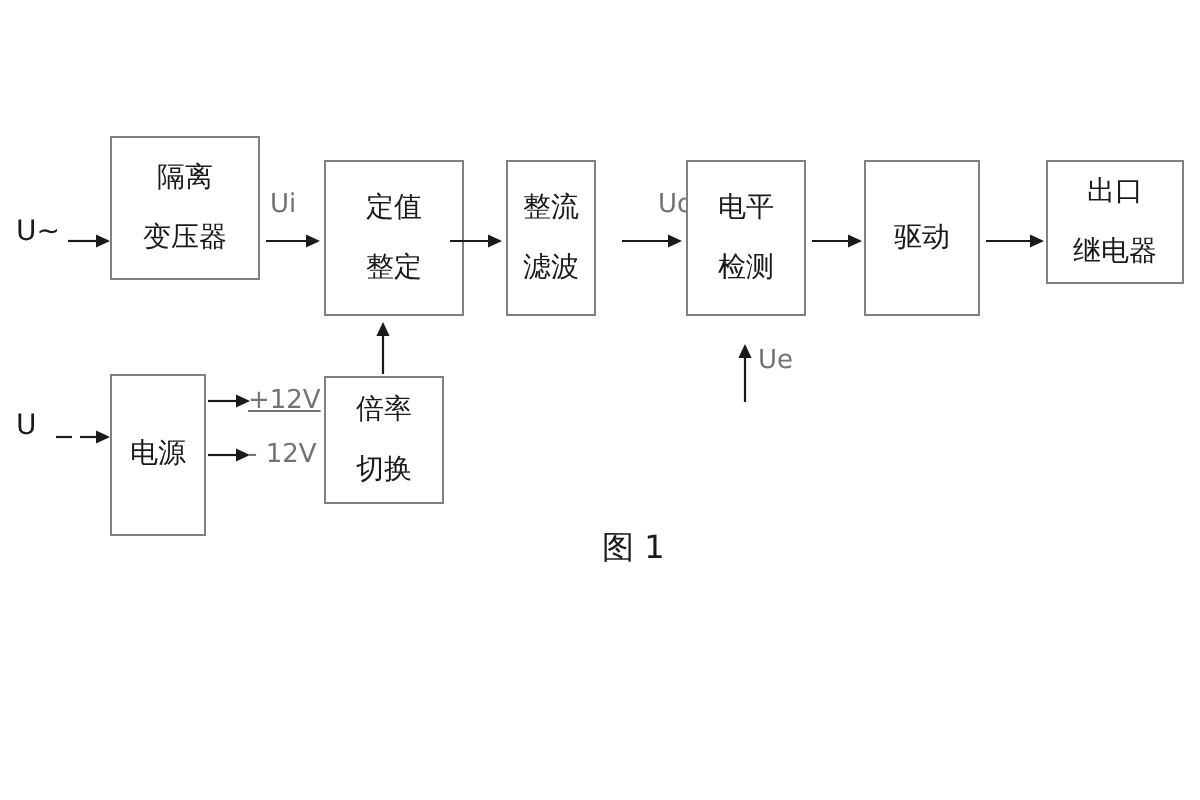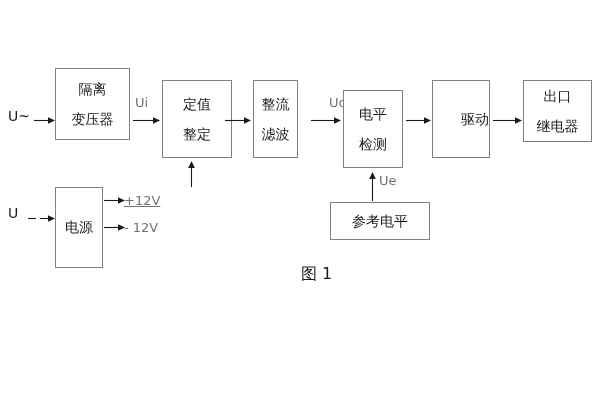--- a/index.html
+++ b/index.html
@@ -110,31 +110,31 @@
     <span class="ln">滤波</span>
   </div>
 
   <div class="sig" style="left:313px; top:95px;margin-left:16px;">Uo</div>
 
   <svg class="arrow-h" style="left:311px; top:116px; width:31px;" viewBox="0 0 31 9">
     <line x1="0" y1="4.5" x2="24" y2="4.5"></line>
     <polygon points="23,1.2 30,4.5 23,7.8"></polygon>
   </svg>
 
-  <div class="block two" style="left:343px; top:80px; width:60px; height:78px;margin-top:10px;">
+  <div class="block two" style="left:343px; top:80px; width:60px; height:78px;">
     <span class="ln">电平</span>
     <span class="ln">检测</span>
   </div>
 
   <svg class="arrow-h" style="left:406px; top:116px; width:26px;" viewBox="0 0 26 9">
     <line x1="0" y1="4.5" x2="19" y2="4.5"></line>
     <polygon points="18,1.2 25,4.5 18,7.8"></polygon>
   </svg>
 
-  <div class="block" style="left:432px; top:80px; width:58px; height:78px;align-items:flex-end;">
+  <div class="block" style="left:432px; top:80px; width:58px; height:78px;">
     <span class="ln">驱动</span>
   </div>
 
   <svg class="arrow-h" style="left:493px; top:116px; width:30px;" viewBox="0 0 30 9">
     <line x1="0" y1="4.5" x2="23" y2="4.5"></line>
     <polygon points="22,1.2 29,4.5 22,7.8"></polygon>
   </svg>
 
   <div class="block two" style="left:523px; top:80px; width:69px; height:62px;">
     <span class="ln">出口</span>
@@ -158,29 +158,30 @@
     <polygon points="14,1.2 21,4.5 14,7.8"></polygon>
   </svg>
   <div class="sig" style="left:124px; top:193px;text-decoration:underline;">+12V</div>
 
   <svg class="arrow-h" style="left:104px; top:223px; width:22px;" viewBox="0 0 22 9">
     <line x1="0" y1="4.5" x2="15" y2="4.5"></line>
     <polygon points="14,1.2 21,4.5 14,7.8"></polygon>
   </svg>
   <div class="sig" style="left:124px; top:220px;">- 12V</div>
 
+  <div class="block two" style="left:162px; top:188px; width:60px; height:64px;">
+    <span class="ln">倍率</span>
+    <span class="ln">切换</span>
+  </div>
 
   <svg class="arrow-v" style="left:187px; top:160px; height:28px;" viewBox="0 0 9 28">
     <line x1="4.5" y1="27" x2="4.5" y2="7"></line>
     <polygon points="1.2,8 4.5,1 7.8,8"></polygon>
   </svg>
 
-  <div class="block" style="left:330px; top:202px; width:100px; height:38px;">
-    <span class="ln">参考电平</span>
-  </div>
 
   <svg class="arrow-v" style="left:368px; top:171px; height:31px;" viewBox="0 0 9 31">
     <line x1="4.5" y1="30" x2="4.5" y2="7"></line>
     <polygon points="1.2,8 4.5,1 7.8,8"></polygon>
   </svg>
   <div class="sig" style="left:379px; top:173px;">Ue</div>
 
   <div class="caption" style="left:301px; top:264px;">图 1</div>
 
 </div>

